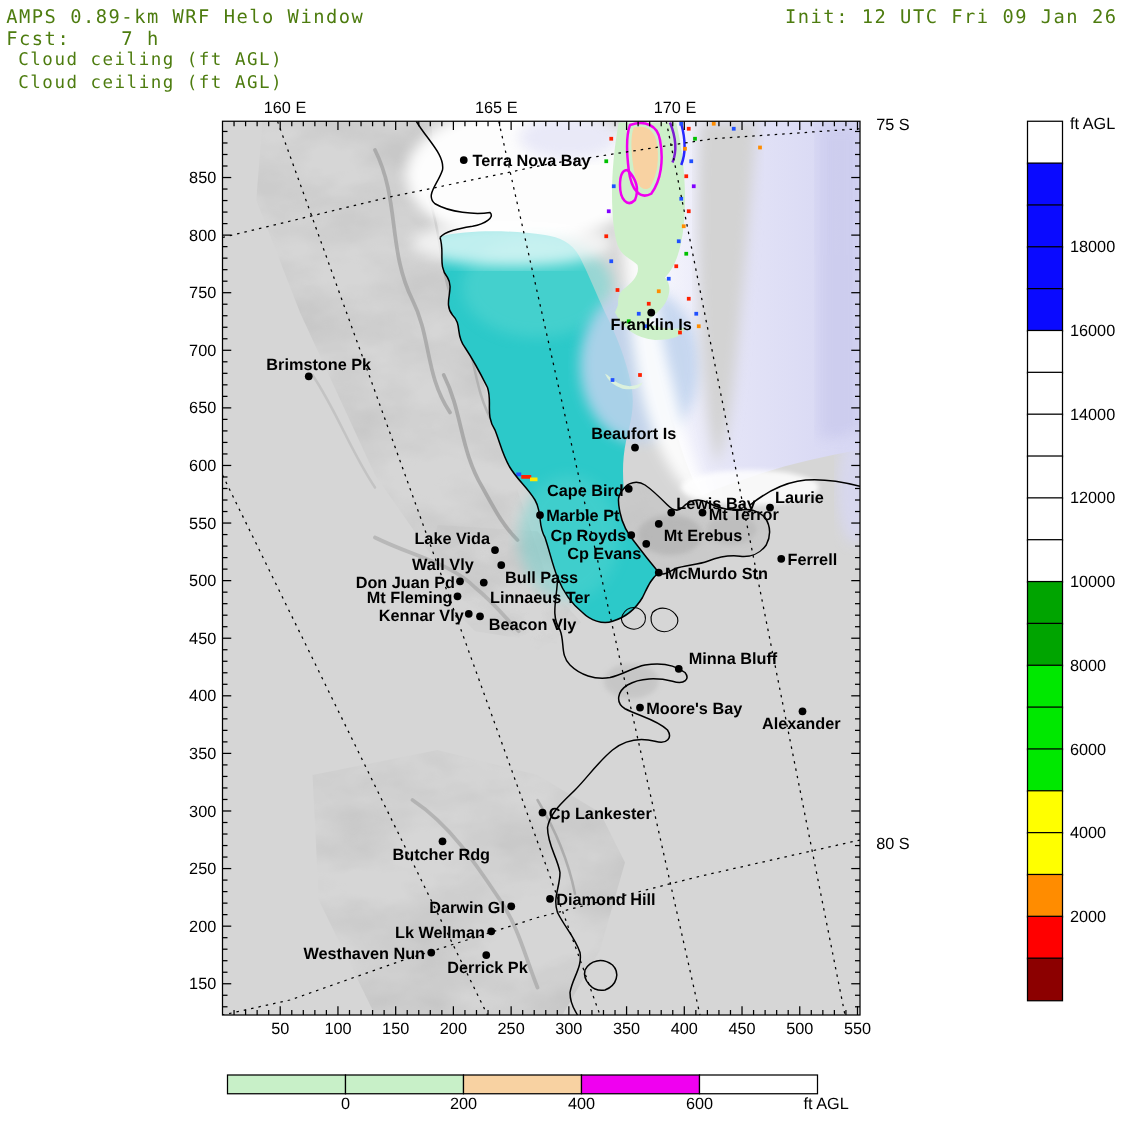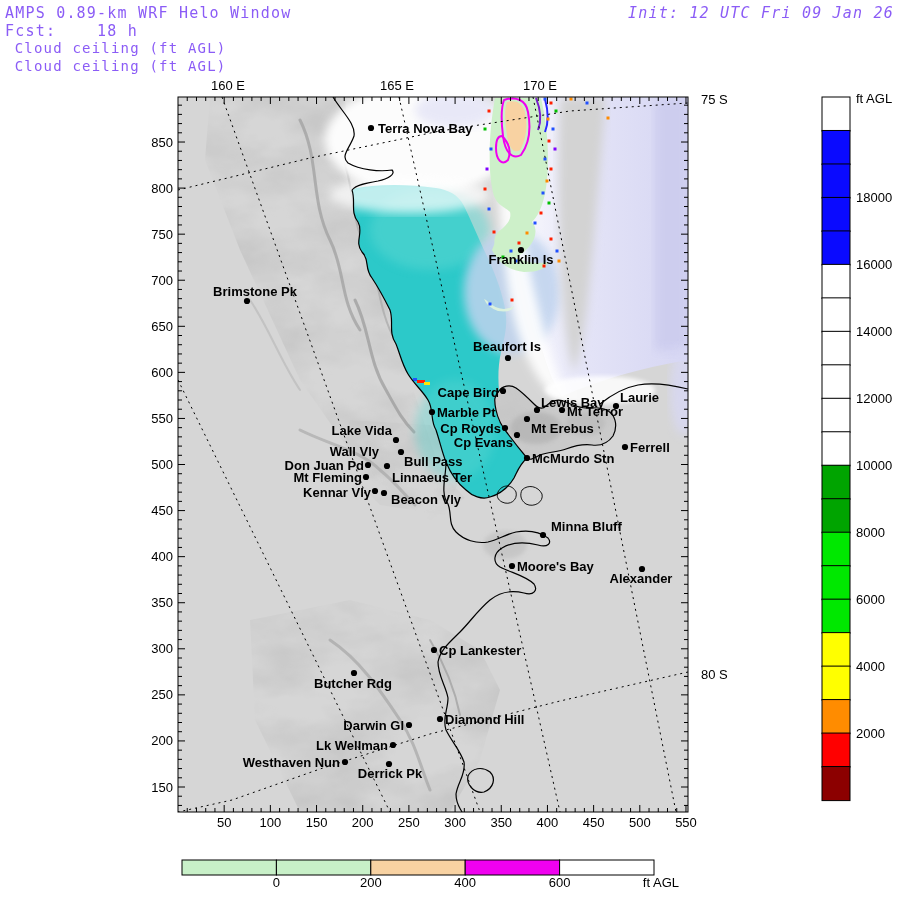--- a/index.html
+++ b/index.html
@@ -1,32 +1,32 @@
 <!DOCTYPE html>
 <html><head>
 <meta charset="utf-8">
 <style>
   html,body{margin:0;padding:0;background:#fff;}
   .page{position:relative;width:900px;height:900px;background:#fff;overflow:hidden;
         font-family:"Liberation Sans",sans-serif;}
-  .hdr{position:absolute;white-space:pre;color:#8b5cf6;
+  .hdr{position:absolute;white-space:pre;color:#4d7c0f;
        font-family:"DejaVu Sans Mono",monospace;font-size:15px;letter-spacing:1.2px;}
-  .hdr-r{right:6px;text-align:right;font-style:italic;}
+  .hdr-r{right:6px;text-align:right;}
   svg text{fill:#000;}
   .ax{font:13px "Liberation Sans",sans-serif;}
   .stlbl{font:bold 13px "Liberation Sans",sans-serif;}
   .cbt{font:13px "Liberation Sans",sans-serif;}
 </style>
 </head>
 <body>
 
 <div class="page">
 
   <div class="hdr" style="left:5px;top:4px">AMPS 0.89-km WRF Helo Window</div>
-  <div class="hdr" style="left:5px;top:22px">Fcst:    18 h</div>
+  <div class="hdr" style="left:5px;top:22px">Fcst:    7 h</div>
   <div class="hdr" style="left:5px;top:40px;font-size:14px"> Cloud ceiling (ft AGL)</div>
   <div class="hdr" style="left:5px;top:58px;font-size:14px"> Cloud ceiling (ft AGL)</div>
   <div class="hdr hdr-r" style="top:4px">Init: 12 UTC Fri 09 Jan 26</div>
 
   <svg id="plot" width="900" height="900" style="position:absolute;left:0;top:0">
     <defs>
       <clipPath id="mapclip">
           <rect x="178" y="97" width="510" height="715"></rect>
         </clipPath>
       <linearGradient id="lavgrad" x1="0" y1="0" x2="1" y2="0">

